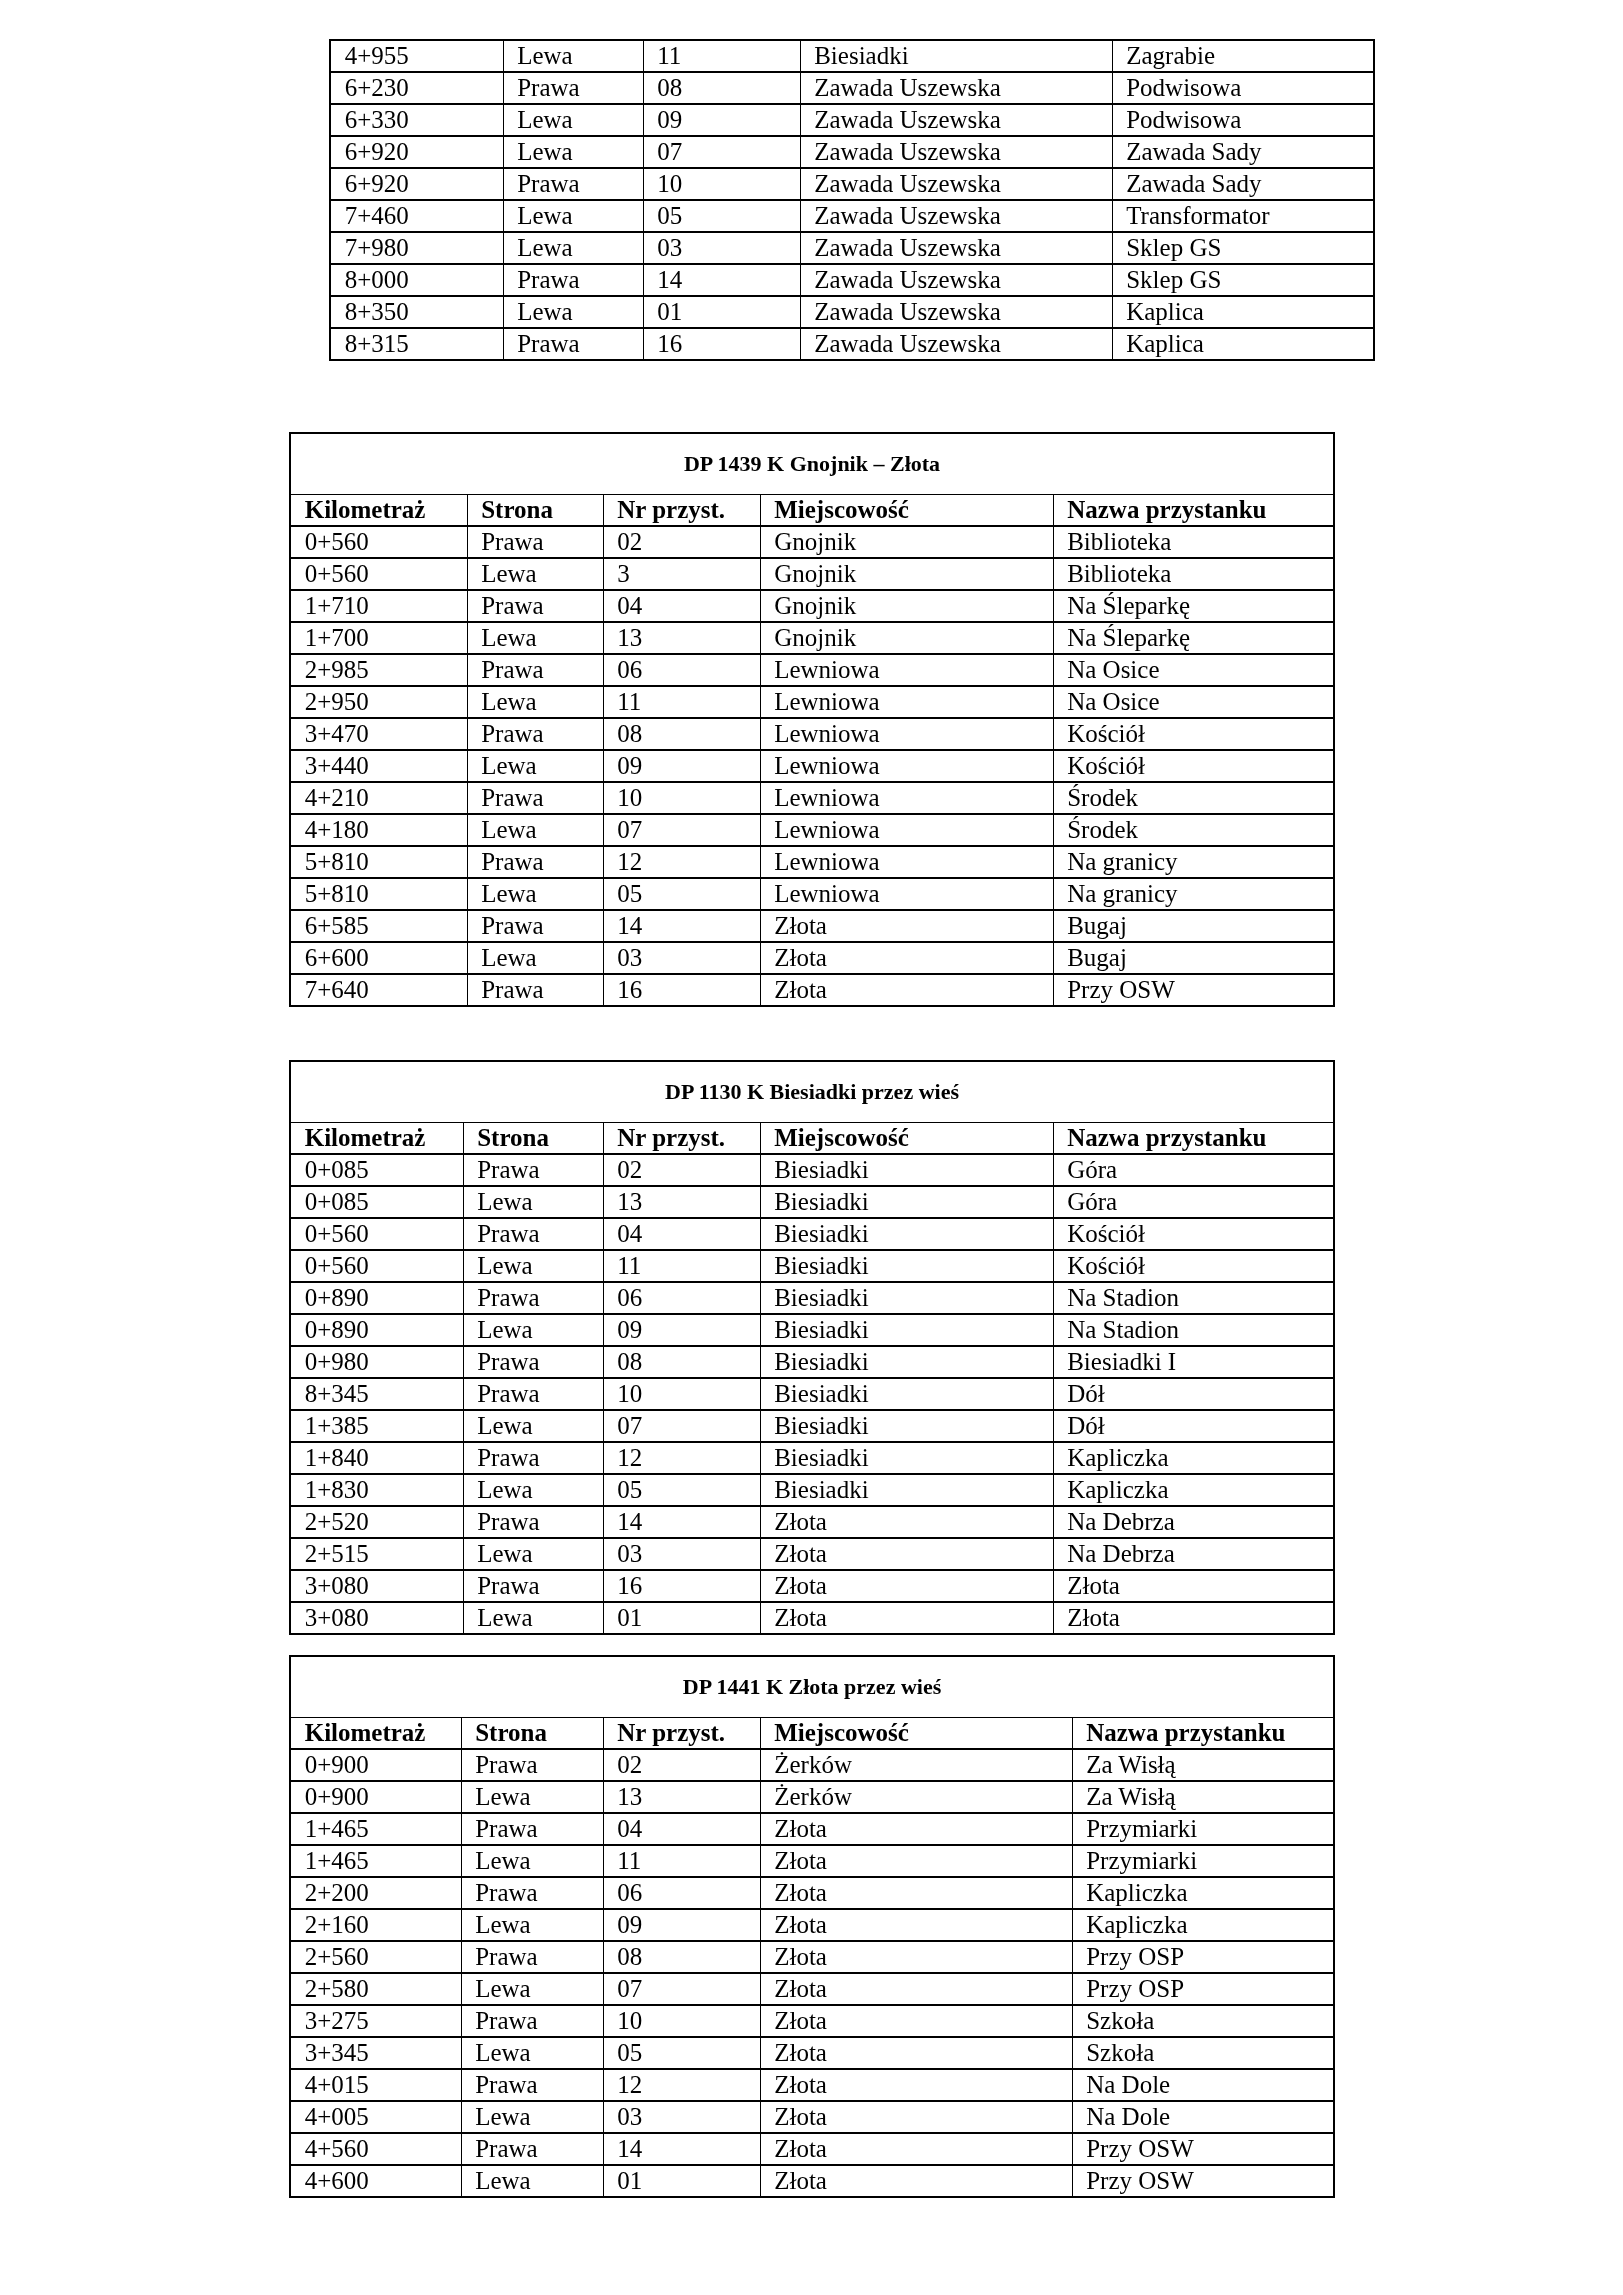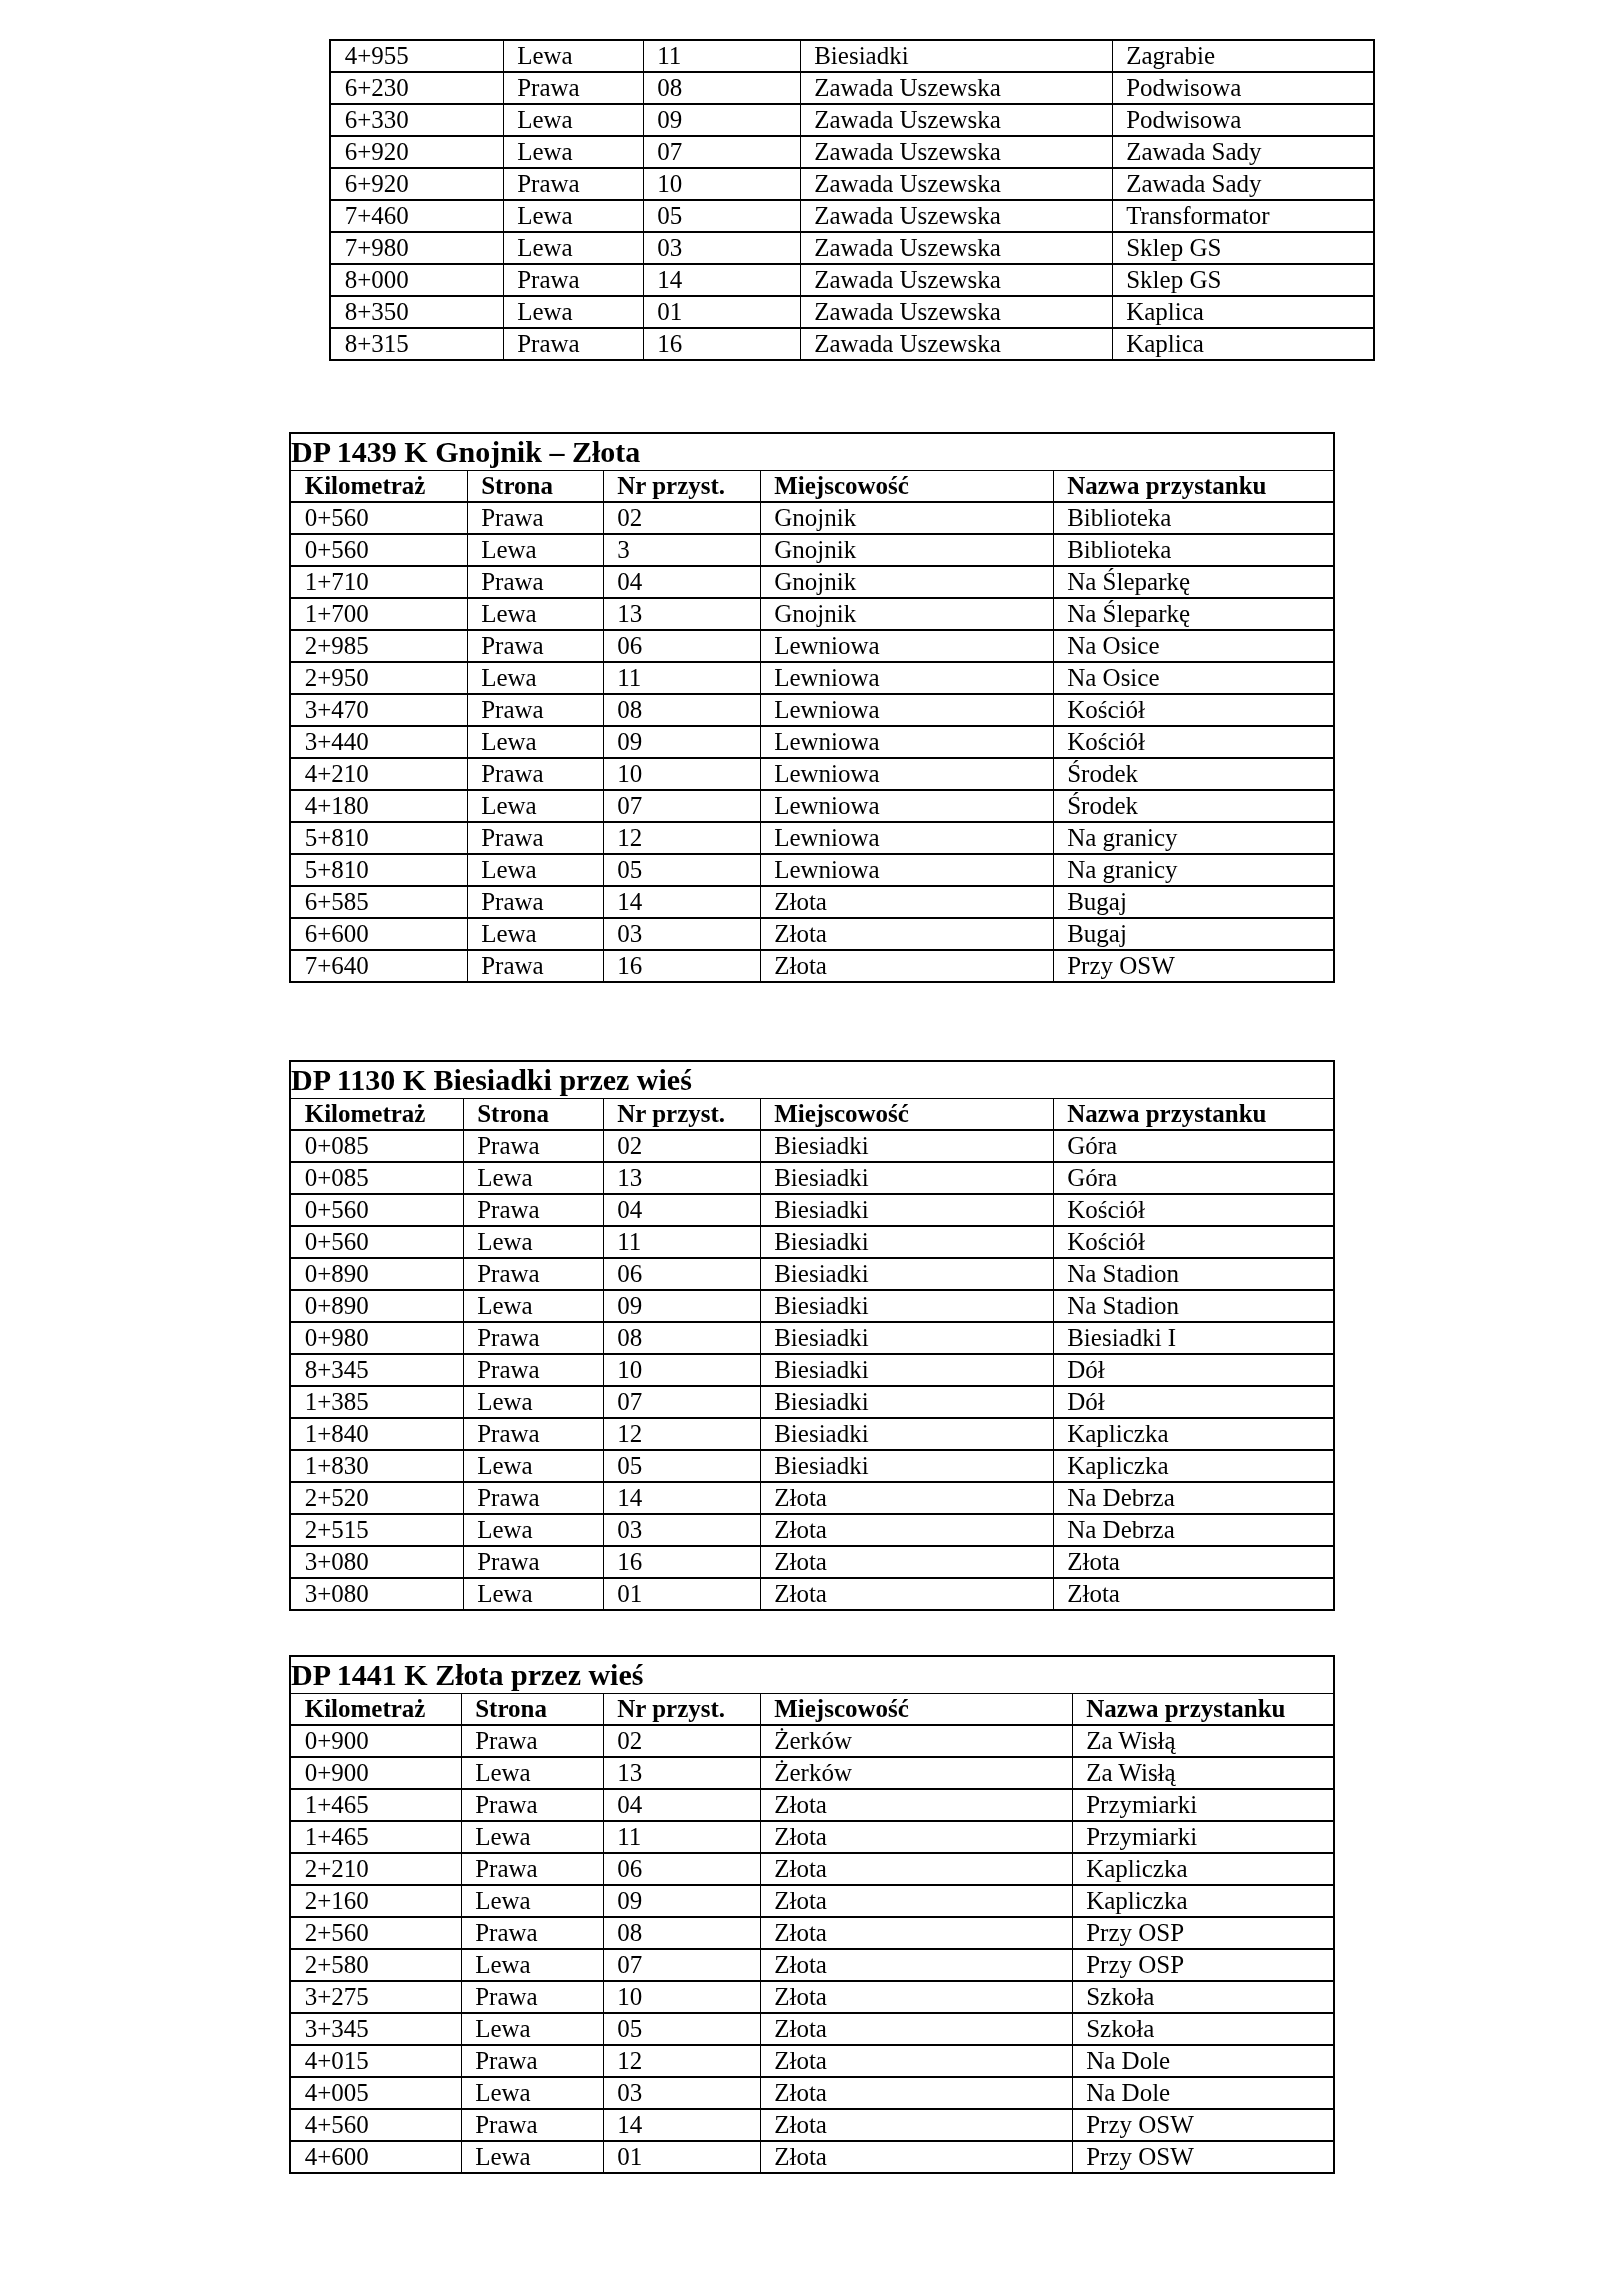--- a/index.html
+++ b/index.html
@@ -13,21 +13,21 @@
     border: 2px solid #000;
   }
   .tbl td, .tbl th {
     border: 1.3px solid #000; height: 30px; padding: 0 0 0 13.7px;
     font-size: 25px; line-height: 30px; text-align: left; vertical-align: middle;
     white-space: nowrap; overflow: hidden; font-weight: normal;
   }
   .tbl tr.row td { border-top: 2px solid #000; }
   .tbl th.col-head { font-weight: bold; }
   .tbl th.title {
-    font-weight: bold; font-size: 30px; height: 36px; line-height: 36px; padding: 0;
+    text-align: center; font-weight: bold; font-size: 22px; height: 36px; line-height: 36px; padding: 12px;
   }
   #t1 { top: 39px; margin-left: 40px; }
   #t2 { top: 432px; }
   #t3 { top: 1060px; }
   #t4 { top: 1655px; }
 </style>
 </head>
 <body>
 
 <table class="tbl" id="t1">
@@ -413,21 +413,21 @@
         <td>Przymiarki</td>
       </tr>
       <tr class="row">
         <td>1+465</td>
         <td>Lewa</td>
         <td>11</td>
         <td>Złota</td>
         <td>Przymiarki</td>
       </tr>
       <tr class="row">
-        <td>2+210</td>
+        <td>2+200</td>
         <td>Prawa</td>
         <td>06</td>
         <td>Złota</td>
         <td>Kapliczka</td>
       </tr>
       <tr class="row">
         <td>2+160</td>
         <td>Lewa</td>
         <td>09</td>
         <td>Złota</td>

